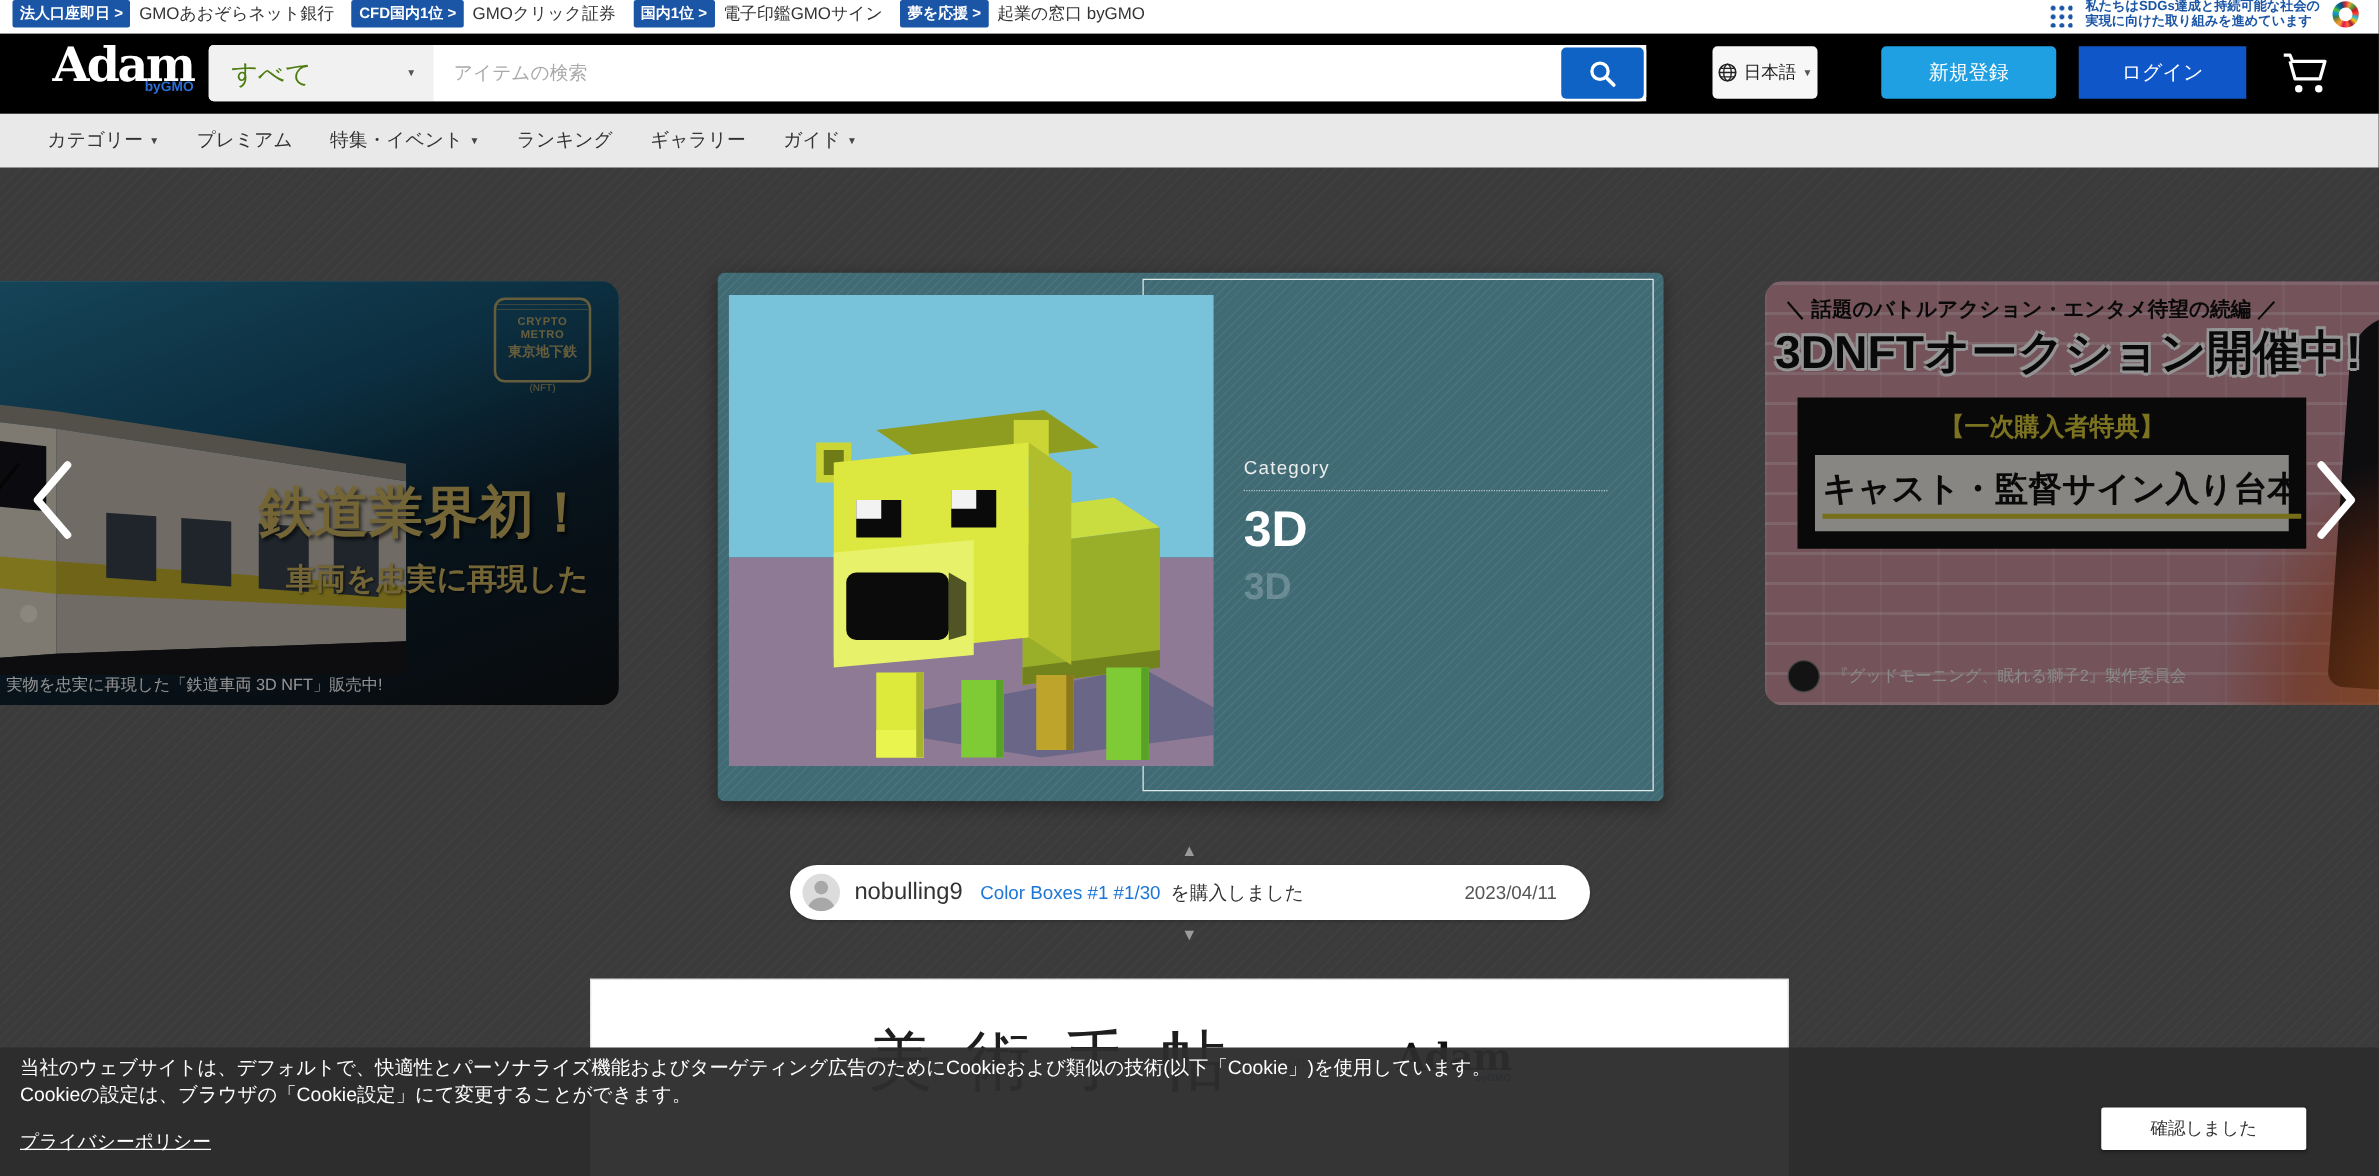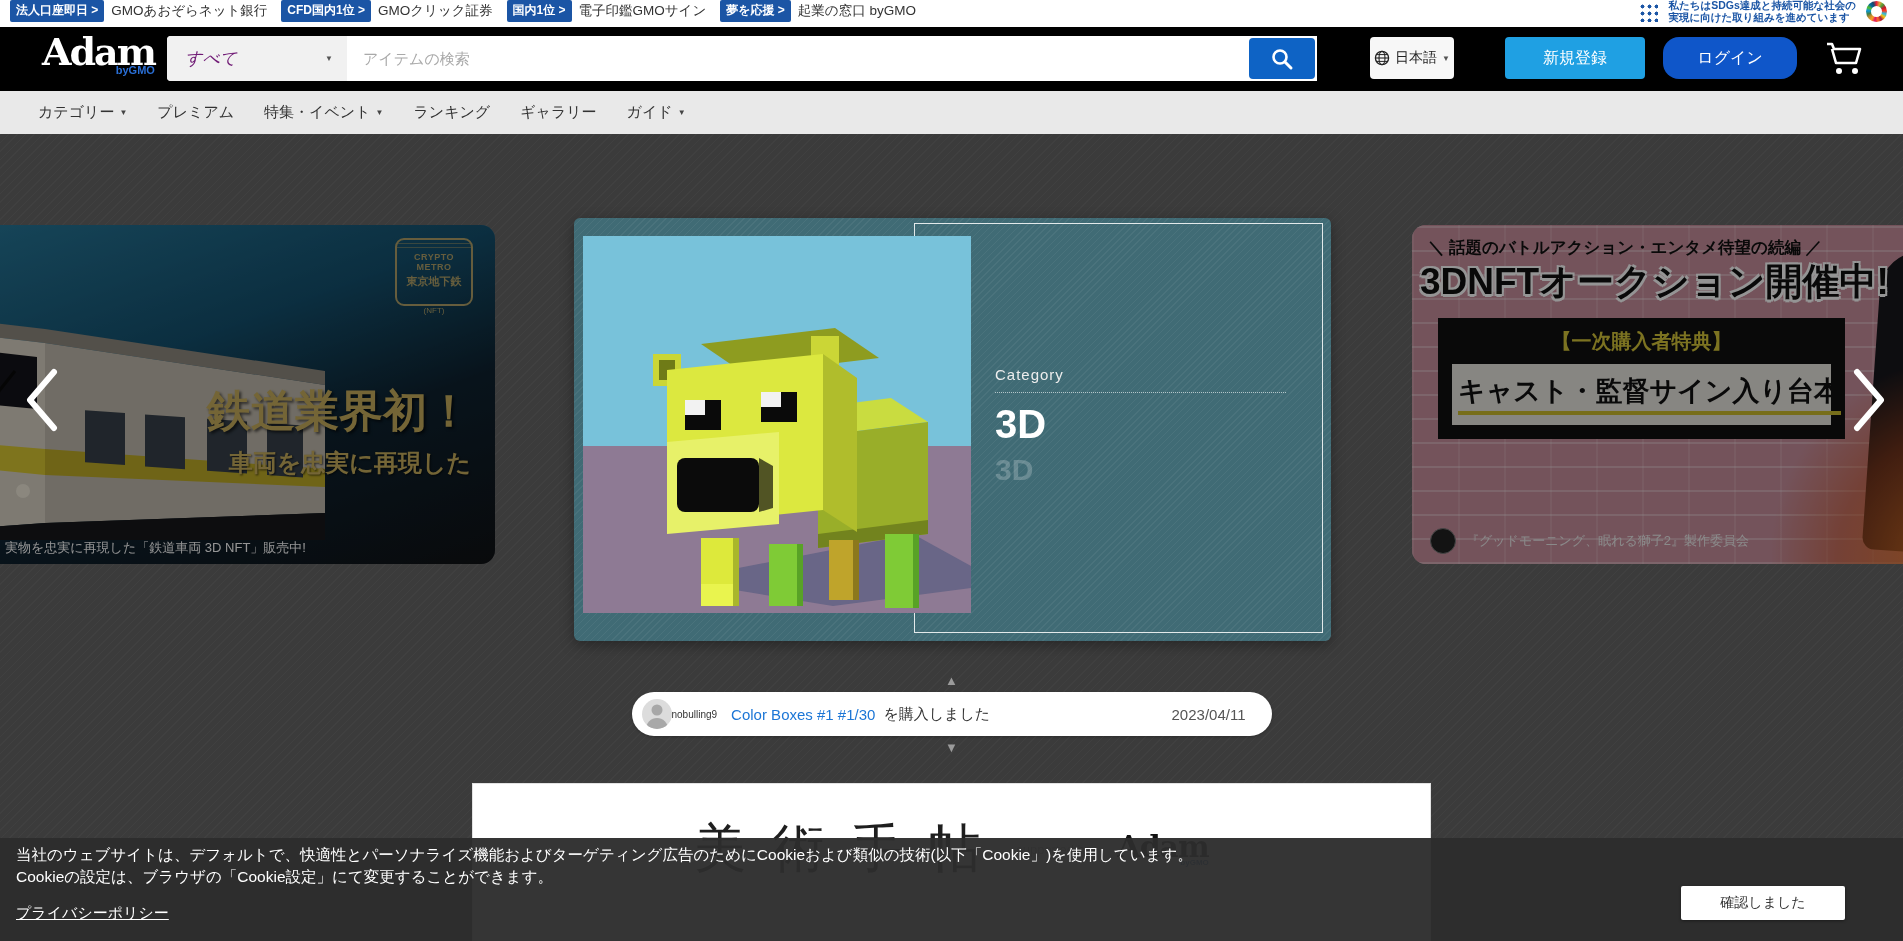--- a/index.html
+++ b/index.html
@@ -21,29 +21,29 @@
     background:conic-gradient(#e5243b,#dda63a,#4c9f38,#c5192d,#ff3a21,#26bde2,#fcc30b,#a21942,#fd6925,#dd1367,#fd9d24,#bf8b2e,#3f7e44,#0a97d9,#56c02b,#00689d,#19486a,#e5243b); position:relative; }
   .sdgs-wheel::after { content:""; position:absolute; inset:5px; background:#fff; border-radius:50%; }
 
   
   .header { position:absolute; top:27px; left:0; width:100%; height:64px; background:#000; z-index:10; }
   .logo { position:absolute; left:42px; top:6px; cursor:pointer; }
   .logo-main { color:#fff; font-family:"DejaVu Serif","Liberation Serif",serif; font-weight:bold; font-size:38px; line-height:38px; letter-spacing:-2px; }
   .logo-sub { color:#2a6fd6; font-size:11px; font-weight:bold; text-align:right; margin-top:-7px; }
   .searchbar { position:absolute; left:167px; top:9px; width:1150px; height:45px; background:#fff; border-radius:4px; display:flex; align-items:stretch; }
   .search-cat { width:180px; background:#f1f1f1; border-radius:4px 0 0 4px; display:flex; align-items:center; padding:0 14px 0 18px; cursor:pointer; }
-  .search-cat-label { color:#701a75; font-size:17px; flex:1;font-style:italic; }
+  .search-cat-label { color:#4d7c0f; font-size:21px; flex:1; }
   .caret { color:#555; font-size:8px; }
   .search-input { flex:1; border:none; outline:none; font-size:15px; padding:0 16px; color:#333; border-radius:0; font-family:inherit; }
   .search-input::placeholder { color:#a9a9a9; }
   .search-btn { position:absolute; right:2px; top:2px; bottom:2px; width:66px; background:#0e63c5; border:none; border-radius:4px; cursor:pointer; display:flex; align-items:center; justify-content:center; }
   .lang-btn { position:absolute; left:1370px; top:10px; width:84px; height:42px; background:#f7f7f7; border-radius:4px; display:flex; align-items:center; justify-content:center; gap:5px; cursor:pointer; }
   .lang-label { font-size:14px; color:#222; }
   .btn-signup { position:absolute; left:1505px; top:10px; width:140px; height:42px; background:#1fa0e3; color:#fff; border:none; border-radius:4px; font-size:16px; cursor:pointer; font-family:inherit; }
-  .btn-login { position:absolute; left:1663px; top:10px; width:134px; height:42px; background:#0f56c9; color:#fff; border:none; border-radius:16px; font-size:16px; cursor:pointer; font-family:inherit; }
+  .btn-login { position:absolute; left:1663px; top:10px; width:134px; height:42px; background:#0f56c9; color:#fff; border:none; border-radius:0; font-size:16px; cursor:pointer; font-family:inherit; }
   .cart { position:absolute; left:1824px; top:14px; cursor:pointer; }
 
   
   .nav { position:absolute; top:91px; left:0; width:100%; height:43px; background:#e9e9e9; display:flex; align-items:center; padding-left:38px; gap:30px; z-index:10; }
   .nav-item { color:#333; font-size:15px; display:flex; align-items:center; gap:5px; cursor:pointer; white-space:nowrap; }
   .nav-caret { font-size:8px; color:#444; }
 
   
   .dark-bg { position:absolute; top:134px; left:0; right:0; bottom:0; background:#3b3b3b;
     background-image:repeating-linear-gradient(135deg, rgba(255,255,255,0.025) 0 1px, transparent 1px 6px); }
@@ -103,21 +103,21 @@
   .chev { position:absolute; top:234px; z-index:8; cursor:pointer; }
   .chev-prev { left:24px; } .chev-next { left:1851px; }
 
   
   .activity { position:absolute; top:661px; left:0; width:100%; height:120px; }
   .act-arrow { width:100%; text-align:center; color:#9b9b9b; font-size:13px; cursor:pointer; line-height:14px; }
   .act-arrow.up { margin-top:13px; }
   .act-arrow.down { margin-top:5px; }
   .act-pill { width:640px; height:44px; margin:4px auto 0; background:#fff; border-radius:22px; display:flex; align-items:center; padding:0 26px 0 10px; box-shadow:0 1px 3px rgba(0,0,0,0.25); }
   .avatar { width:30px; height:30px; border-radius:50%; background:#dcdcdc; overflow:hidden; flex:none; }
-  .act-user { color:#333; font-size:10px; margin-left:0; }
+  .act-user { color:#333; font-size:19px; margin-left:12px; }
   .act-link { color:#1c76d6; font-size:15px; margin-left:14px; cursor:pointer; }
   .act-action { color:#333; font-size:15px; margin-left:8px; }
   .act-date { color:#555; font-size:15px; margin-left:auto; }
 
   
   .content-card { position:absolute; left:472px; top:783px; width:959px; height:158px; background:#fff; border:1px solid #e2e2e2; z-index:20; }
   .brand-row { display:flex; align-items:center; justify-content:center; margin-top:30px; gap:26px; }
   .magazine { font-family:"DejaVu Serif","Liberation Serif",serif; color:#1e1e1e; font-size:52px; letter-spacing:26px; white-space:nowrap; }
   .supported { color:#999; font-size:13px; margin-left:-16px; }
   .brand-logo { text-align:center; }

